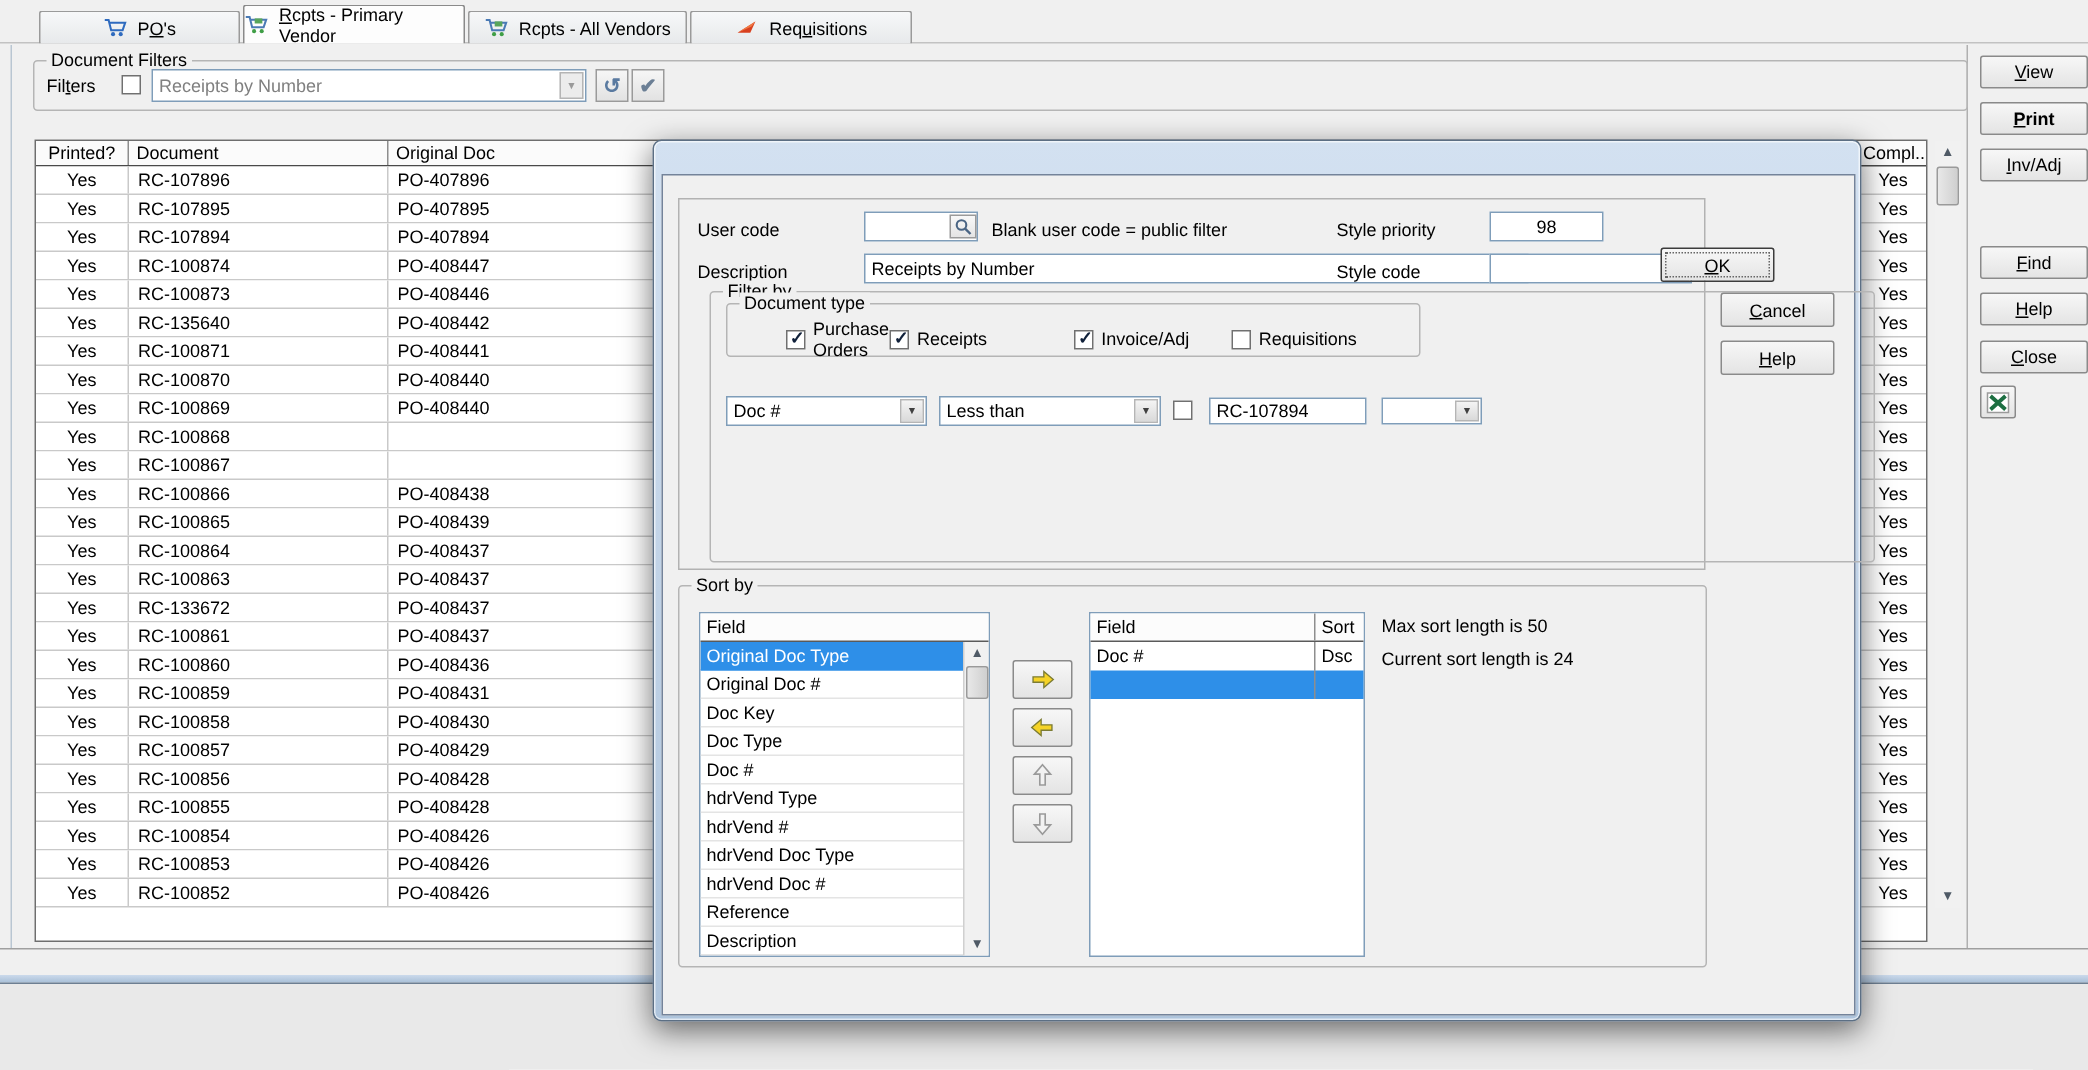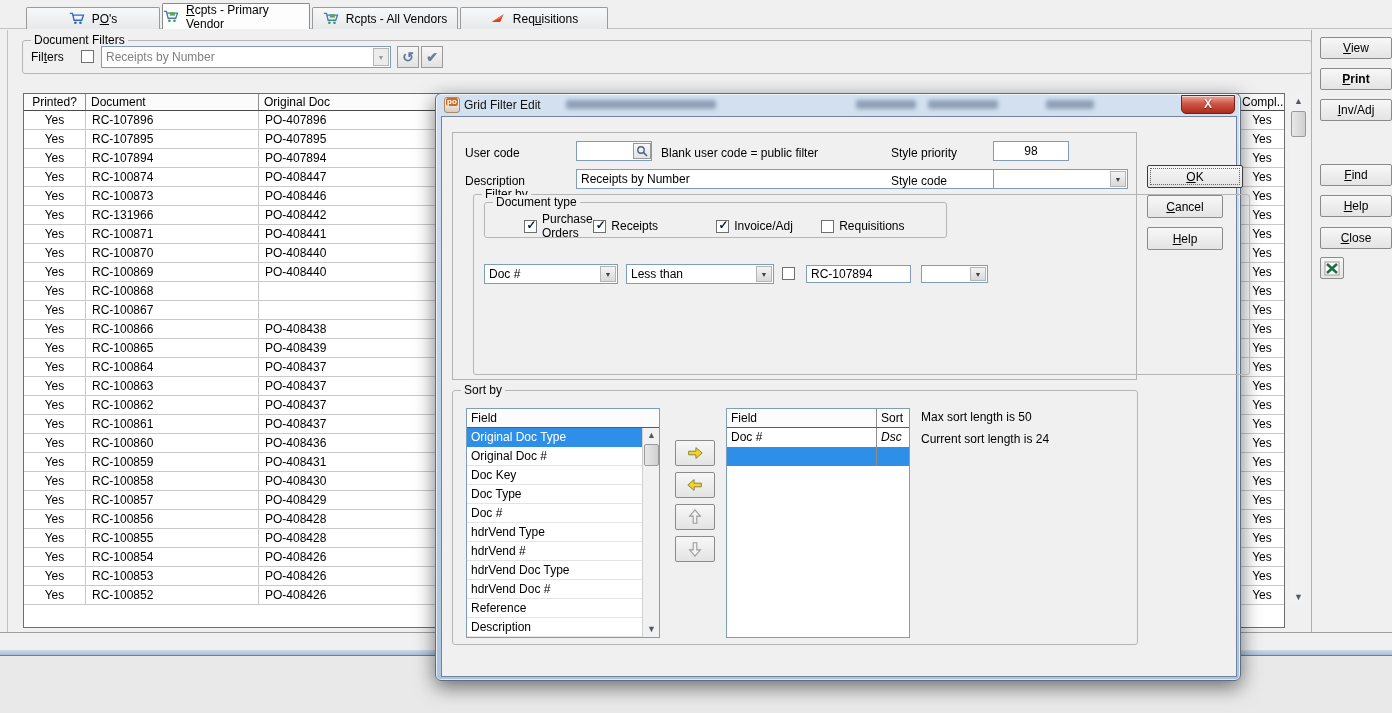--- a/index.html
+++ b/index.html
@@ -108,21 +108,21 @@
   
   .list { position:absolute; background:#fff; border:1px solid #7f9db9; }
   .lhead { height:19px; display:flex; border-bottom:1px solid #5a5a5a; background:#fcfcfc; }
   .lhead .hc { padding:2px 4px; border-right:1px solid #8e8e8e; }
   .litem { height:19px; padding:2px 4px; border-bottom:1px solid #e4e4e4; white-space:nowrap; overflow:hidden; }
   .litem.sel { background:#2e8fe8; color:#fff; border-bottom-color:#2e8fe8; }
   .list-scroll { position:absolute; right:0; top:19px; bottom:0; width:17px; background:#f1f1f1;
                  border-left:1px solid #d0d0d0; }
   .srow { display:flex; height:19px; }
   .srow .fc { width:150px; padding:2px 4px; border-right:1px solid #8e8e8e; }
-  .srow .sc { flex:1; padding:2px 4px;font-style:italic; }
+  .srow .sc { flex:1; padding:2px 4px; }
   .srow.sel { background:#2e8fe8; color:#fff; }
   .move-btn { position:absolute; width:40px; height:26px; }
 
   .mini-note { position:absolute; white-space:nowrap; }
 </style>
 </head>
 <body>
 
 <div class="stage">
 
@@ -211,21 +211,21 @@
             <div class="gcell c-doc">RC-100874</div>
             <div class="gcell c-orig">PO-408447</div>
           </div>
           <div class="grow">
             <div class="gcell c-printed">Yes</div>
             <div class="gcell c-doc">RC-100873</div>
             <div class="gcell c-orig">PO-408446</div>
           </div>
           <div class="grow">
             <div class="gcell c-printed">Yes</div>
-            <div class="gcell c-doc">RC-131966</div>
+            <div class="gcell c-doc">RC-135640</div>
             <div class="gcell c-orig">PO-408442</div>
           </div>
           <div class="grow">
             <div class="gcell c-printed">Yes</div>
             <div class="gcell c-doc">RC-100871</div>
             <div class="gcell c-orig">PO-408441</div>
           </div>
           <div class="grow">
             <div class="gcell c-printed">Yes</div>
             <div class="gcell c-doc">RC-100870</div>
@@ -261,21 +261,21 @@
             <div class="gcell c-doc">RC-100864</div>
             <div class="gcell c-orig">PO-408437</div>
           </div>
           <div class="grow">
             <div class="gcell c-printed">Yes</div>
             <div class="gcell c-doc">RC-100863</div>
             <div class="gcell c-orig">PO-408437</div>
           </div>
           <div class="grow">
             <div class="gcell c-printed">Yes</div>
-            <div class="gcell c-doc">RC-100862</div>
+            <div class="gcell c-doc">RC-133672</div>
             <div class="gcell c-orig">PO-408437</div>
           </div>
           <div class="grow">
             <div class="gcell c-printed">Yes</div>
             <div class="gcell c-doc">RC-100861</div>
             <div class="gcell c-orig">PO-408437</div>
           </div>
           <div class="grow">
             <div class="gcell c-printed">Yes</div>
             <div class="gcell c-doc">RC-100860</div>
@@ -384,31 +384,20 @@
           <rect x="1" y="1" width="14" height="13" fill="#fff" stroke="#9a9a9a"></rect>
           <path d="M3 3 L13 12 M13 3 L3 12" stroke="#1d6f42" stroke-width="2.6"></path>
         </svg>
     </div>
 
     <div class="statusbar"></div>
   </div>
   <div class="win-bottom"></div>
 
   <div class="dialog">
-    <div class="dlg-titlebar">
-      <span class="dlg-icon">
-          <i>po</i>
-        </span>
-      <span class="dlg-title">Grid Filter Edit</span>
-      <span class="smudge" style="left:130px; width:150px;"></span>
-      <span class="smudge" style="left:420px; width:60px;"></span>
-      <span class="smudge" style="left:492px; width:70px;"></span>
-      <span class="smudge" style="left:610px; width:48px;"></span>
-      <span class="dlg-close"><span>X</span></span>
-    </div>
 
     <div class="dlg-client">
 
       <div class="panel" style="left:10px; top:15px; width:685px; height:248px;">
 
         <span class="dlabel" style="left:12px; top:13px;">User code</span>
         <input class="dinput" style="left: 123px; top: 8px; width: 76px; height: 20px;" value="">
         <span class="search-btn" style="left:180px; top:10px;">
           <svg width="12" height="12" viewBox="0 0 12 12">
               <circle cx="5" cy="5" r="3.2" fill="none" stroke="#4a6584" stroke-width="1.4"></circle>
@@ -532,21 +521,21 @@
                 <div class="fc"></div>
                 <div class="sc"></div>
               </div>
             </div>
         </div>
 
         <span class="mini-note" style="left:468px; top:19px;">Max sort length is 50</span>
         <span class="mini-note" style="left:468px; top:41px;">Current sort length is 24</span>
       </div>
 
-      <div class="btn default" style="left:705px; top:48px; width:96px; height:23px;">
+      <div class="btn default" style="left:665px; top:48px; width:76px; height:23px;">
           <span><span></span><u>O</u><span>K</span></span>
         </div>
       <div class="btn" style="left:705px; top:78px; width:76px; height:23px;">
           <span><span></span><u>C</u><span>ancel</span></span>
         </div>
       <div class="btn" style="left:705px; top:110px; width:76px; height:23px;">
           <span><span></span><u>H</u><span>elp</span></span>
         </div>
     </div>
   </div>

